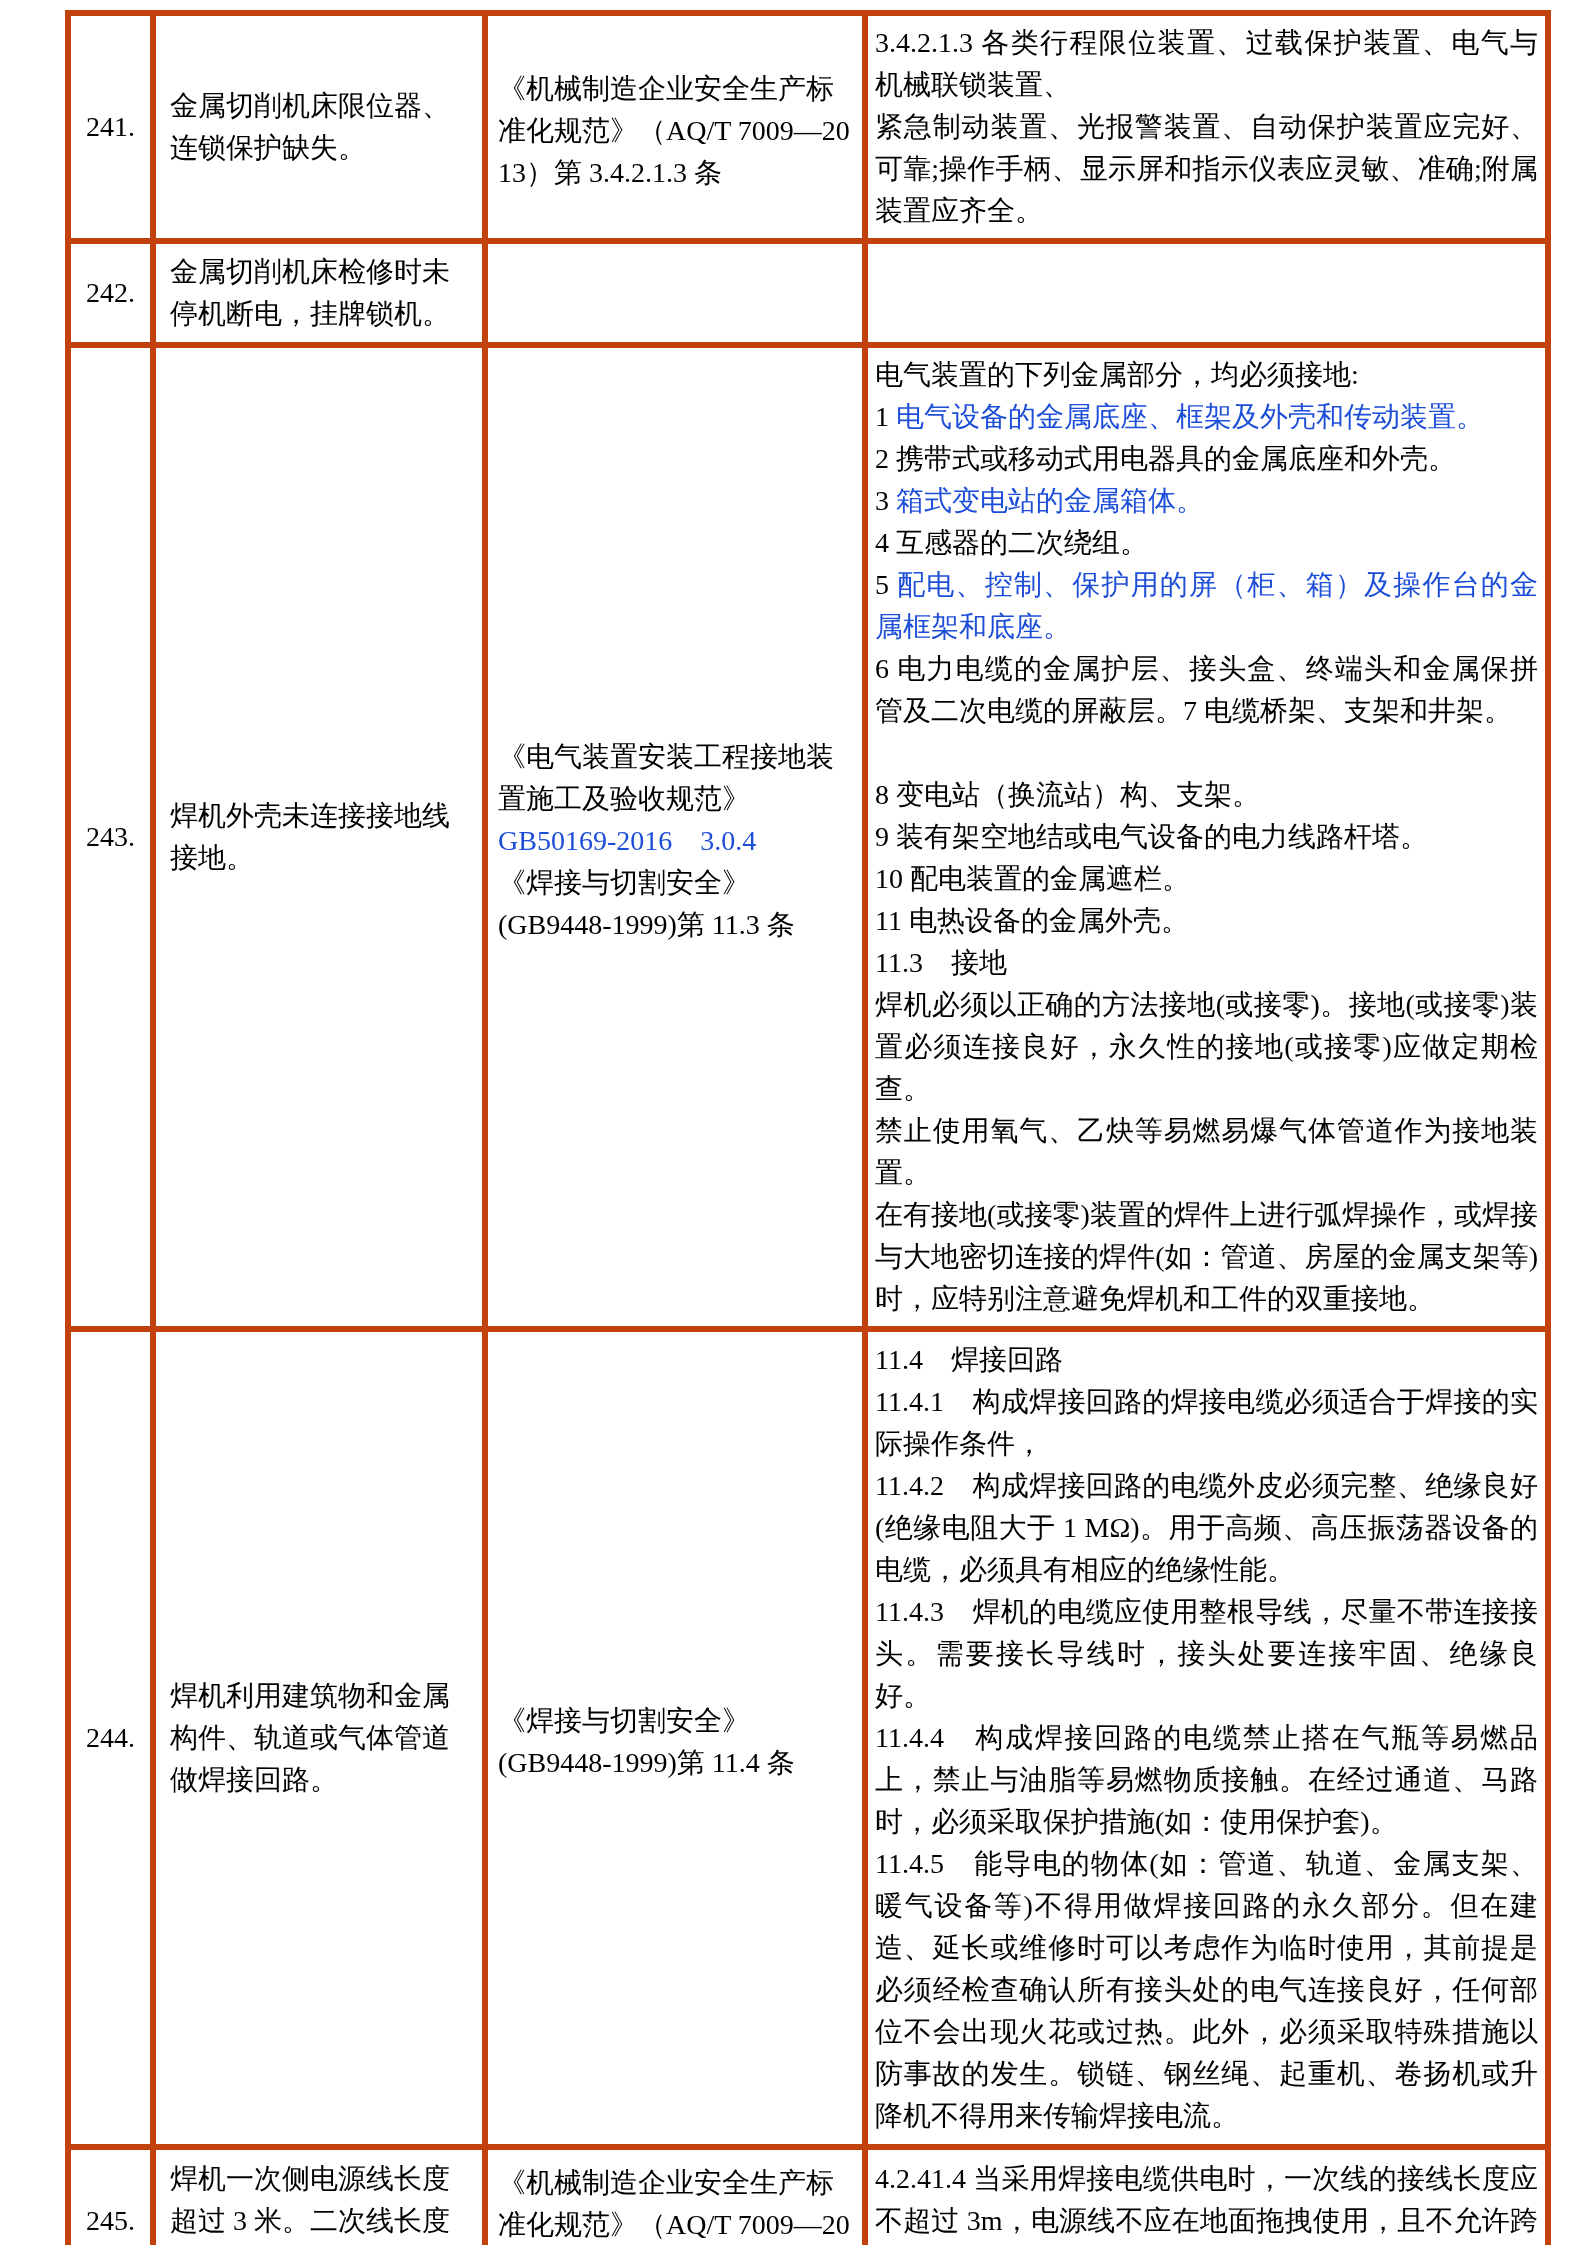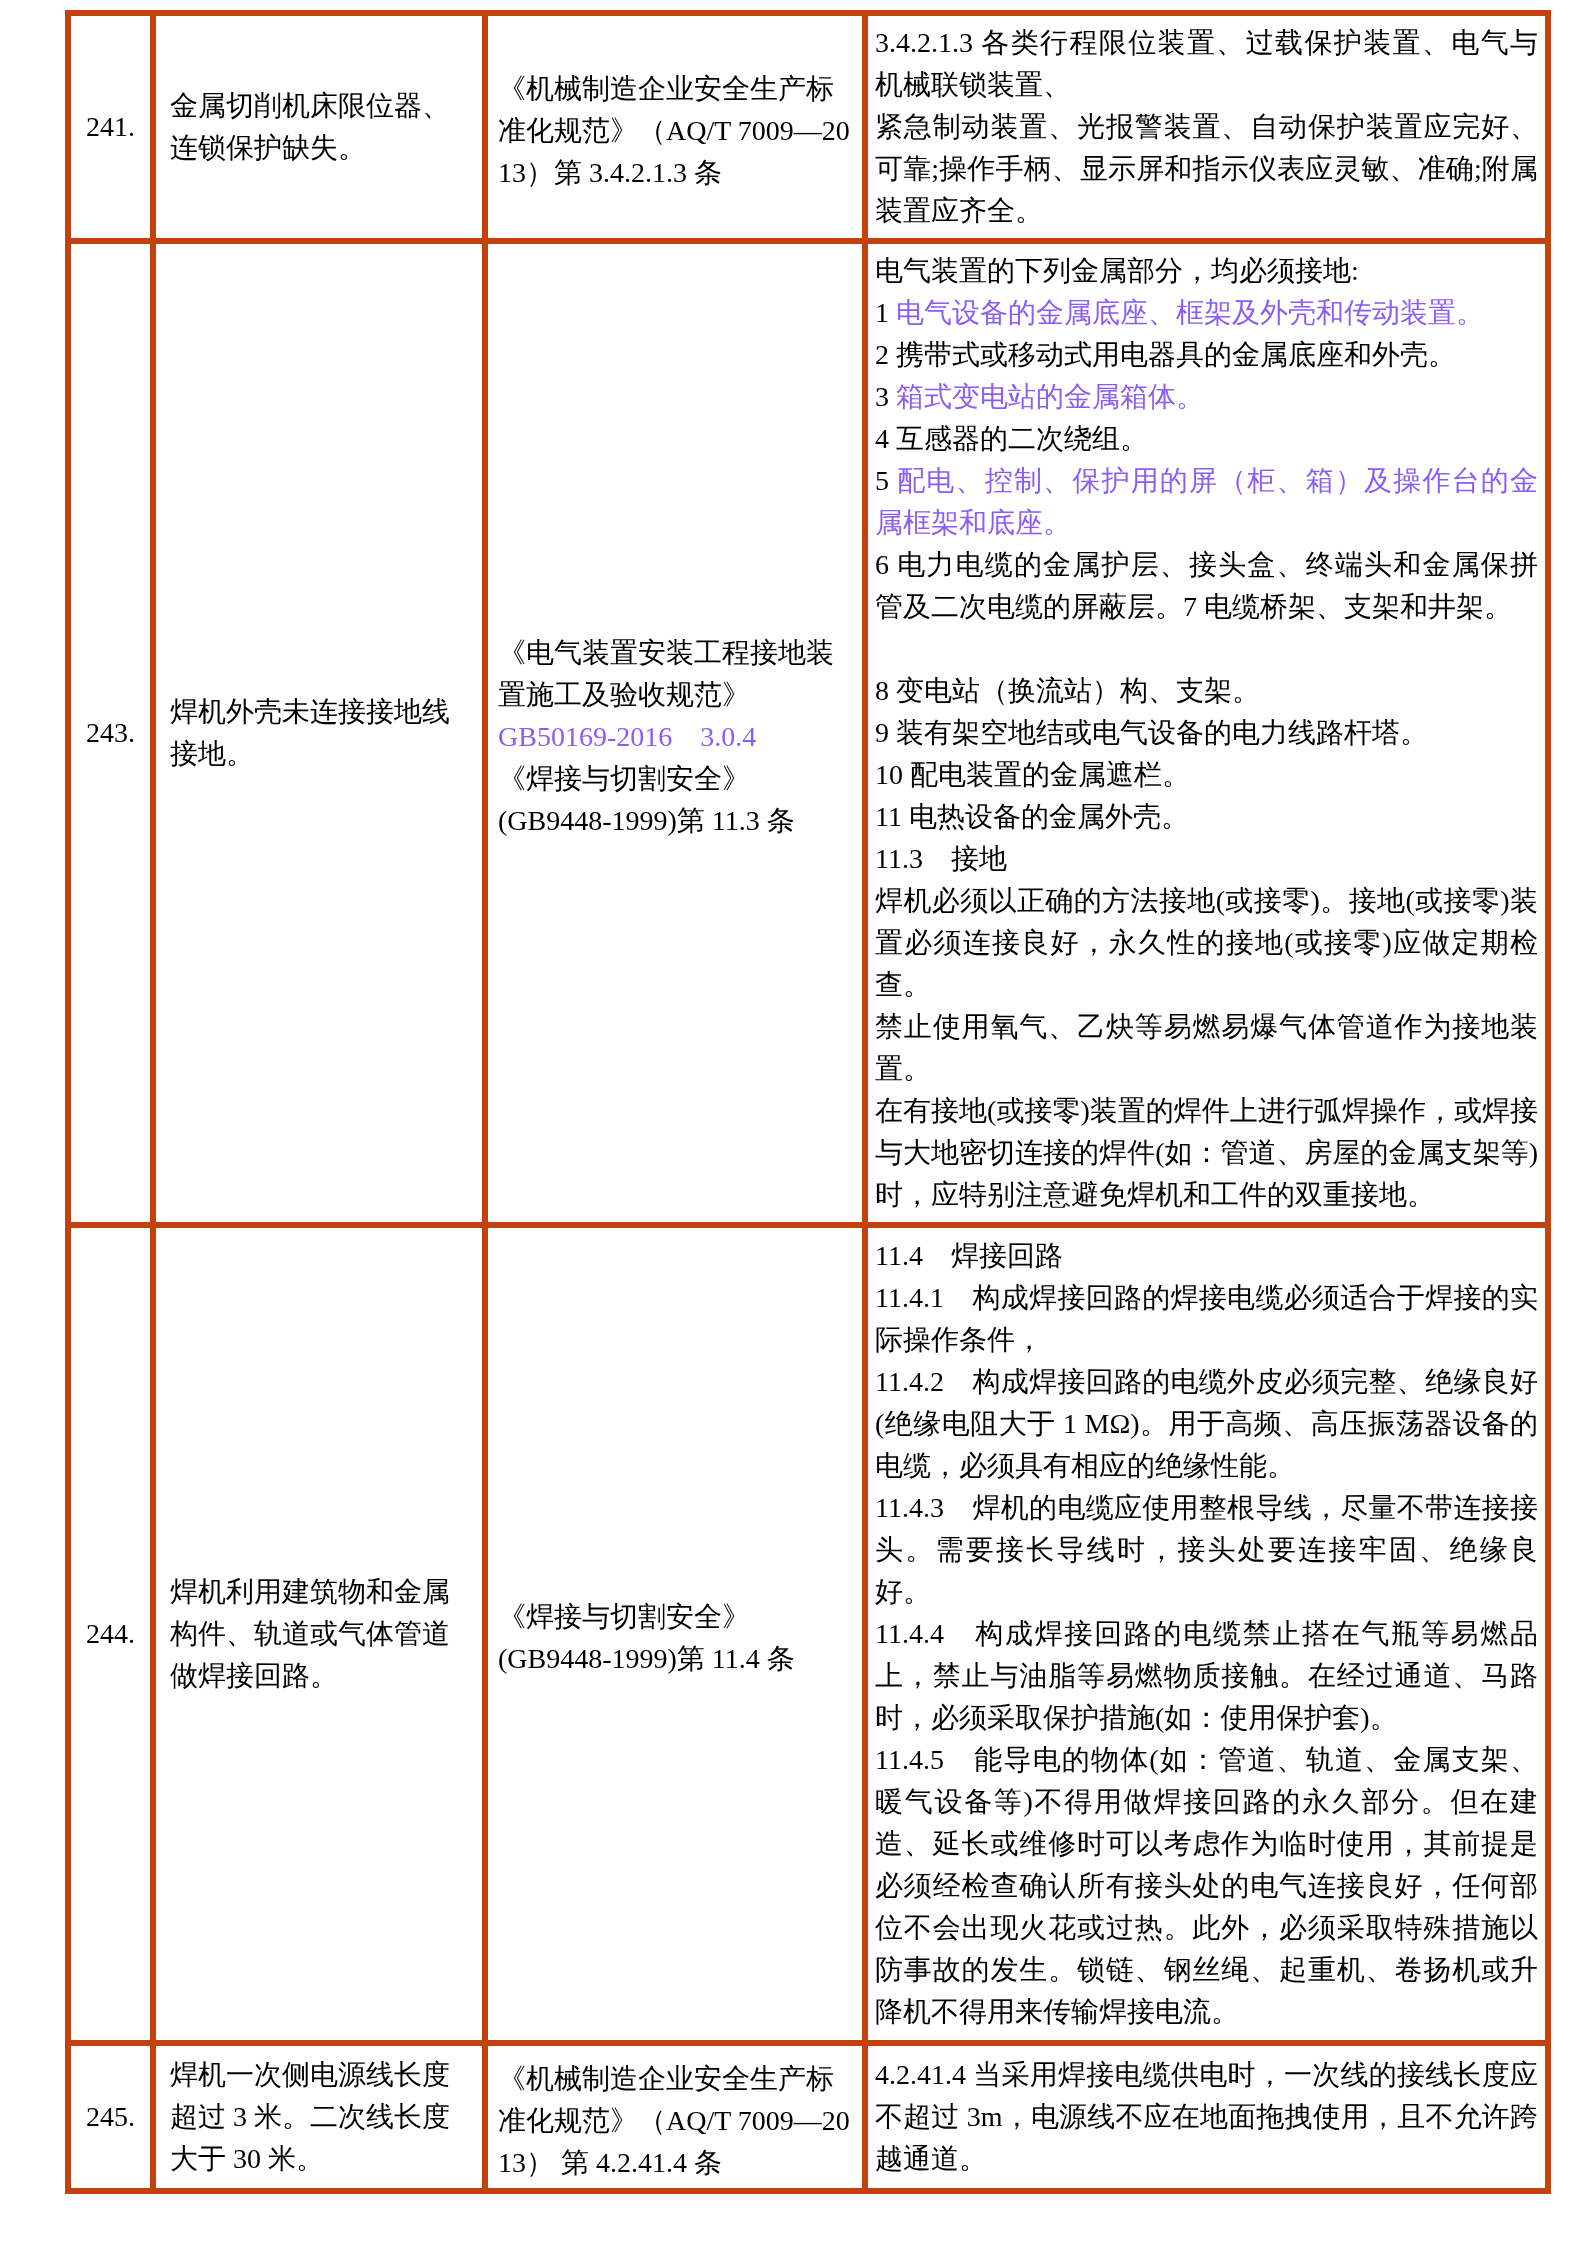--- a/index.html
+++ b/index.html
@@ -38,21 +38,21 @@
   }
   td.c-issue { padding: 4px 14px; }
   td.c-ref   { padding: 12px 6px 4px 10px; }
   td.c-detail {
     padding: 6px 7px;
     vertical-align: top;
     text-align: justify;
     text-justify: inter-character;
   }
   .para { margin: 0; min-height: 42px; }
-  .red { color: #8b5cf6; }
+  .red { color: #1d4ed8; }
   
   tr[data-row="0"] td { height: 200px; }
   tr[data-row="1"] td { height: 82px; }
   tr[data-row="2"] td { height: 950px; }
   tr[data-row="3"] td { height: 796px; }
   tr[data-row="4"] td { height: 125px; }
 </style>
 </head>
 <body>
 
@@ -68,20 +68,26 @@
         <tr data-row="0">
           <td class="c-num">241.</td>
           <td class="c-issue">金属切削机床限位器、连锁保护缺失。</td>
           <td class="c-ref">
             <p class="para"><span>《机械制造企业安全生产标准化规范》（AQ/T 7009—2013）第 3.4.2.1.3 条</span></p>
           </td>
           <td class="c-detail">
             <p class="para"><span>3.4.2.1.3 各类行程限位装置、过载保护装置、电气与机械联锁装置、</span></p>
             <p class="para"><span>紧急制动装置、光报警装置、自动保护装置应完好、可靠;操作手柄、显示屏和指示仪表应灵敏、准确;附属装置应齐全。</span></p>
           </td>
+        </tr>
+        <tr data-row="1">
+          <td class="c-num">242.</td>
+          <td class="c-issue">金属切削机床检修时未停机断电，挂牌锁机。</td>
+          <td class="c-ref"></td>
+          <td class="c-detail"></td>
         </tr>
         <tr data-row="2">
           <td class="c-num">243.</td>
           <td class="c-issue">焊机外壳未连接接地线接地。</td>
           <td class="c-ref">
             <p class="para"><span>《电气装置安装工程接地装置施工及验收规范》</span></p>
             <p class="para"><span class="red">GB50169-2016　3.0.4</span></p>
             <p class="para"><span>《焊接与切割安全》</span></p>
             <p class="para"><span>(GB9448-1999)第 11.3 条</span></p>
           </td>

